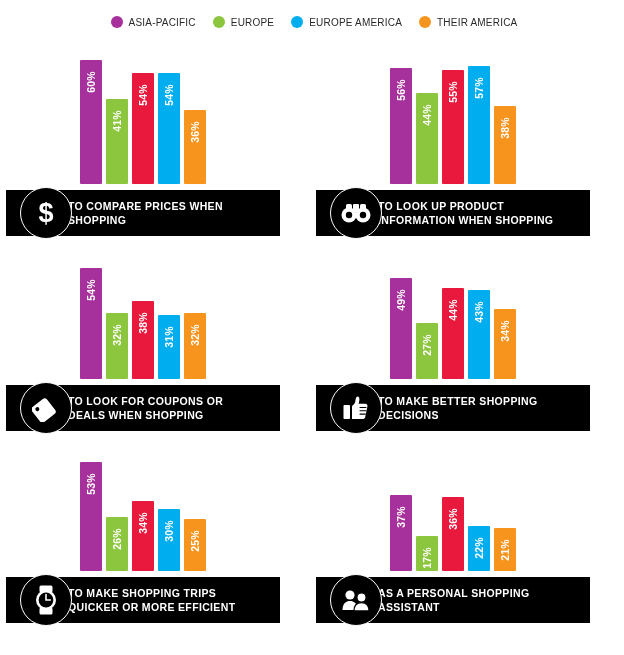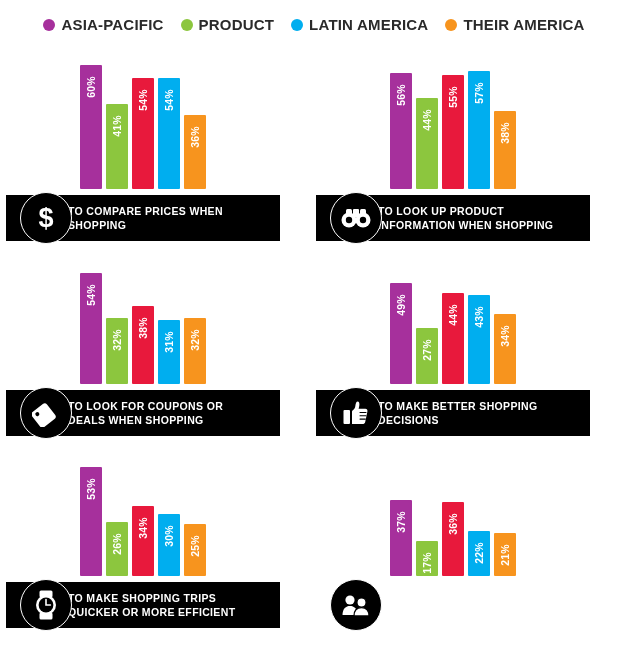--- a/index.html
+++ b/index.html
@@ -38,22 +38,22 @@
     gap: 6px;
     white-space: nowrap;
   }
   .legend-dot {
     width: 12px;
     height: 12px;
     border-radius: 50%;
     flex: 0 0 auto;
   }
   .legend-label {
-    font-size: 15px;
-    font-weight: bold;
+    font-size: 10px;
+    font-weight: normal;
     letter-spacing: 0.2px;
     color: #2a2a2a;
     text-align: right;
   }
 
   
   .panels {
     position: relative;
     margin-top: 13px;
     display: grid;
@@ -134,25 +134,25 @@
 <div>
 
 
   <div class="legend">
     <div class="legend-item">
       <span class="legend-dot" style="background: rgb(166, 48, 156);"></span>
       <span class="legend-label">ASIA-PACIFIC</span>
     </div>
     <div class="legend-item">
       <span class="legend-dot" style="background: rgb(140, 198, 62);"></span>
-      <span class="legend-label">PRODUCT</span>
+      <span class="legend-label">EUROPE</span>
     </div>
     <div class="legend-item">
       <span class="legend-dot" style="background: rgb(0, 174, 239);"></span>
-      <span class="legend-label">LATIN AMERICA</span>
+      <span class="legend-label">EUROPE AMERICA</span>
     </div>
     <div class="legend-item">
       <span class="legend-dot" style="background: rgb(247, 148, 30);"></span>
       <span class="legend-label">THEIR AMERICA</span>
     </div>
   </div>
 
   <div class="panels" id="panels">
       <div class="panel">
         <div class="bars">
@@ -320,20 +320,24 @@
           <div class="bar" style="height: 74px; background: rgb(232, 25, 60);">
             <span class="bar-value">36%</span>
           </div>
           <div class="bar" style="height: 45px; background: rgb(0, 174, 239);">
             <span class="bar-value">22%</span>
           </div>
           <div class="bar" style="height: 43px; background: rgb(247, 148, 30);">
             <span class="bar-value">21%</span>
           </div>
         </div>
+        <div class="caption-bar">
+          <div class="caption-text">AS A PERSONAL SHOPPING
+ASSISTANT</div>
+        </div>
         <div class="icon-badge">
           <svg width="30" height="22" viewBox="0 0 30 22">
             <circle cx="9" cy="6" r="4.6" fill="#fff"></circle>
             <path d="M1.5 21 C1.5 14.6 5 12 9 12 C13 12 16.5 14.6 16.5 21 Z" fill="#fff"></path>
             <circle cx="20.5" cy="8.5" r="4.6" fill="#fff" stroke="#000" stroke-width="1.3"></circle>
             <path d="M13 22 C13 16 16.5 13.6 20.5 13.6 C24.5 13.6 28 16 28 22 Z" fill="#fff" stroke="#000" stroke-width="1.3"></path>
           </svg>
         </div>
       </div>
     </div>

